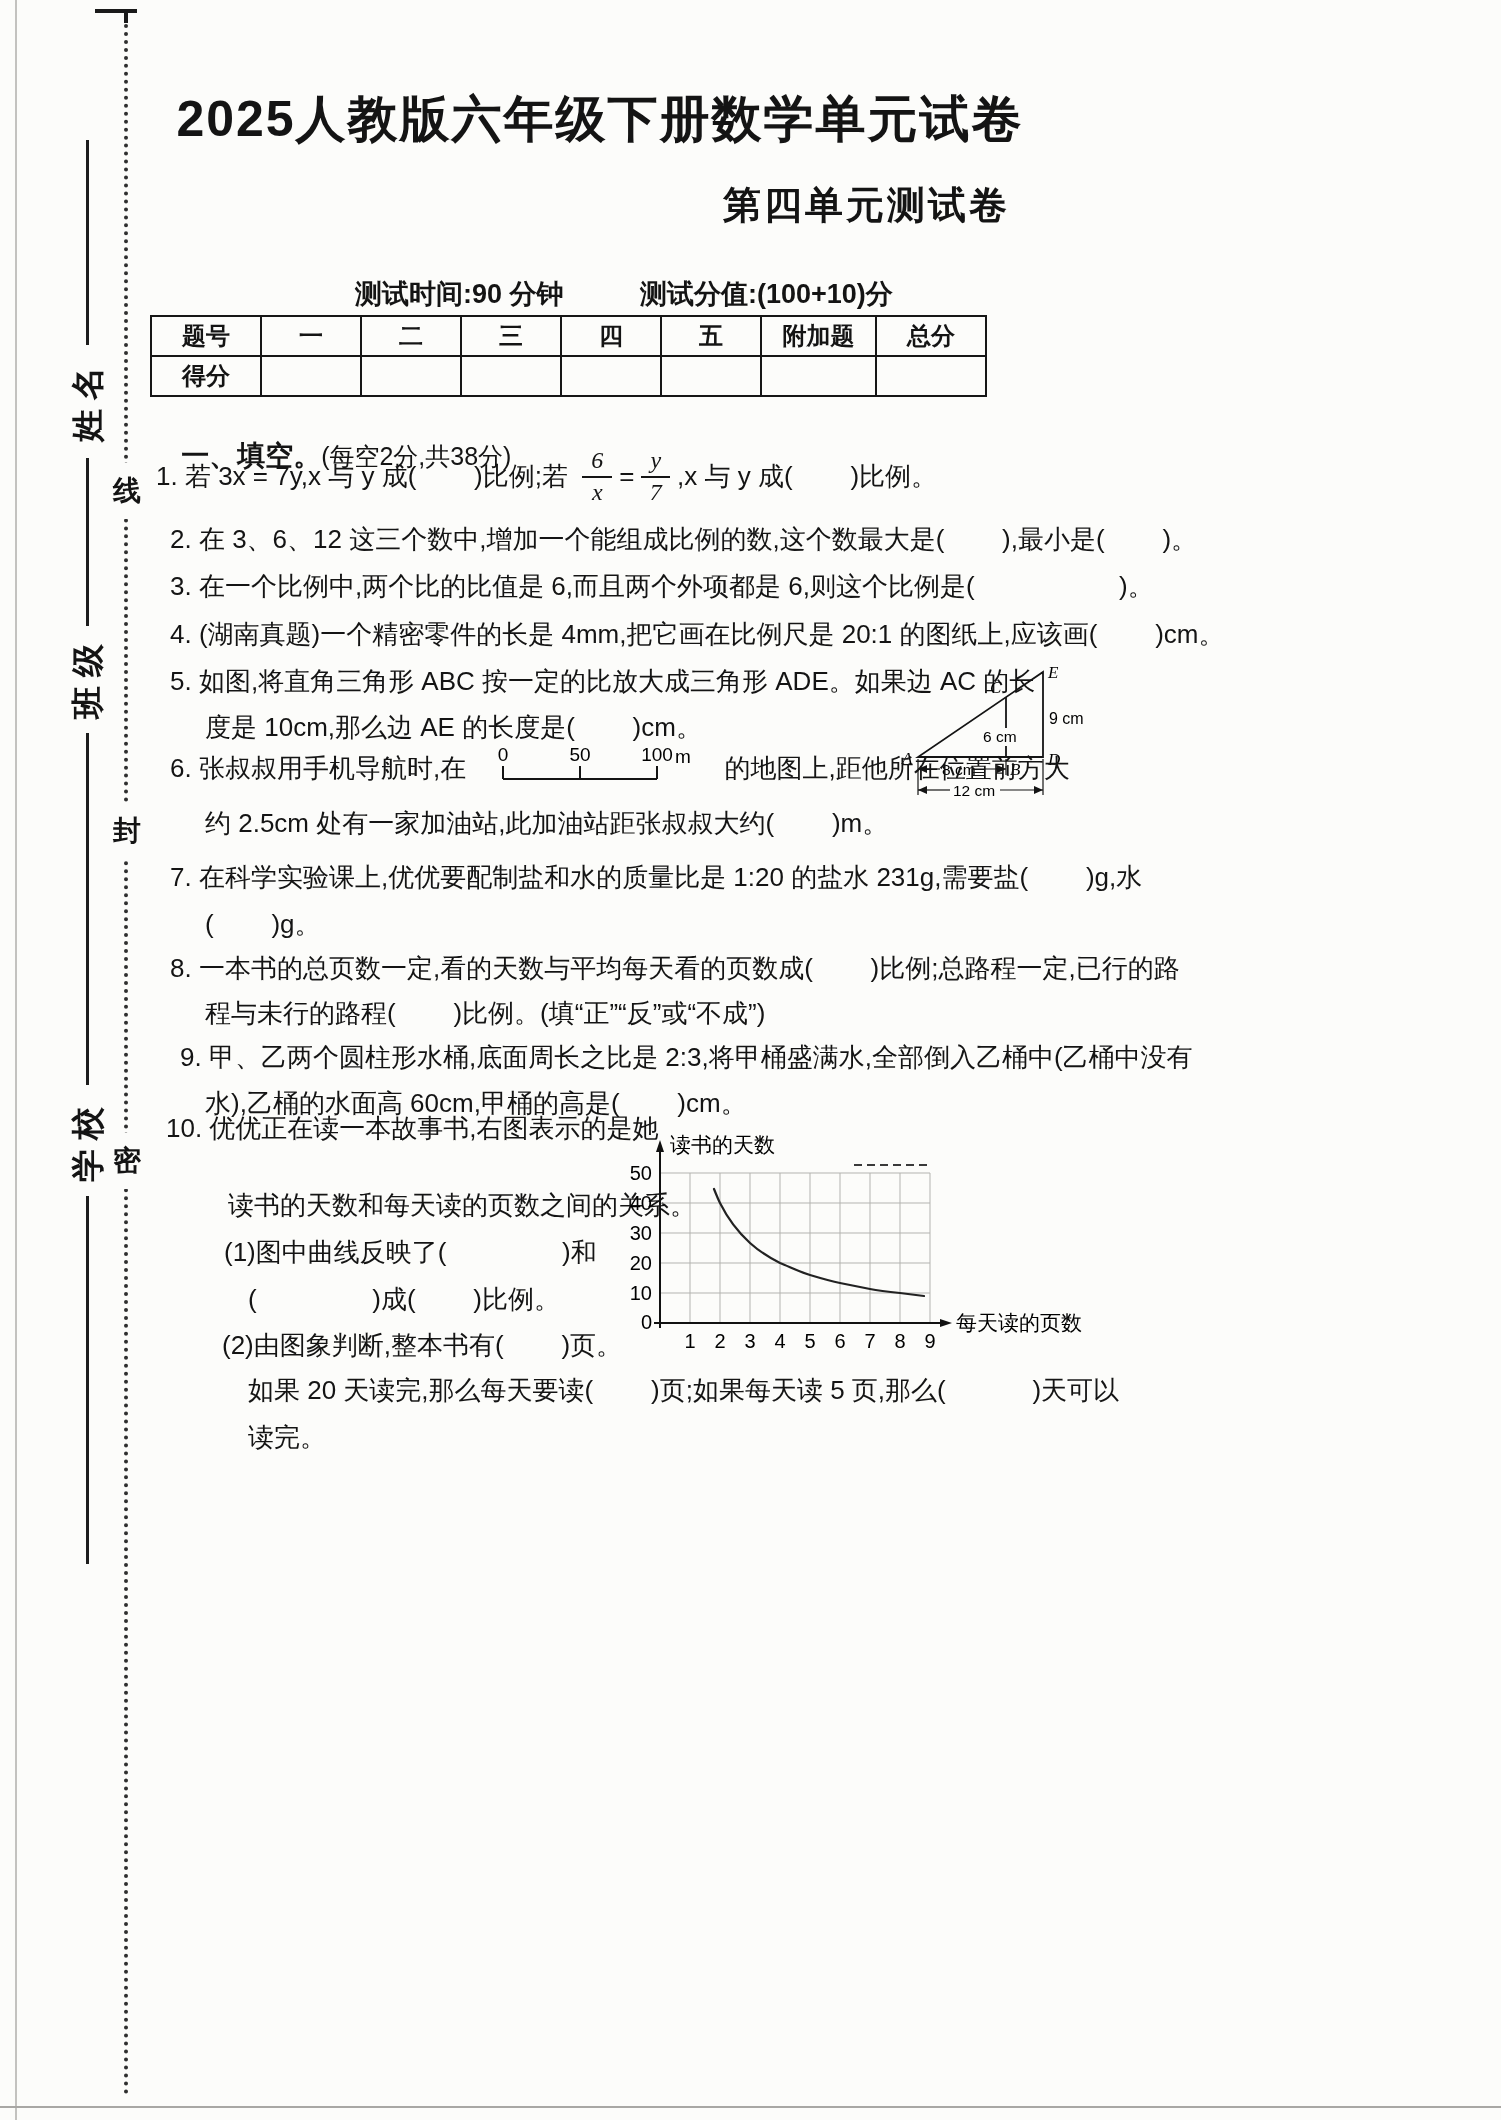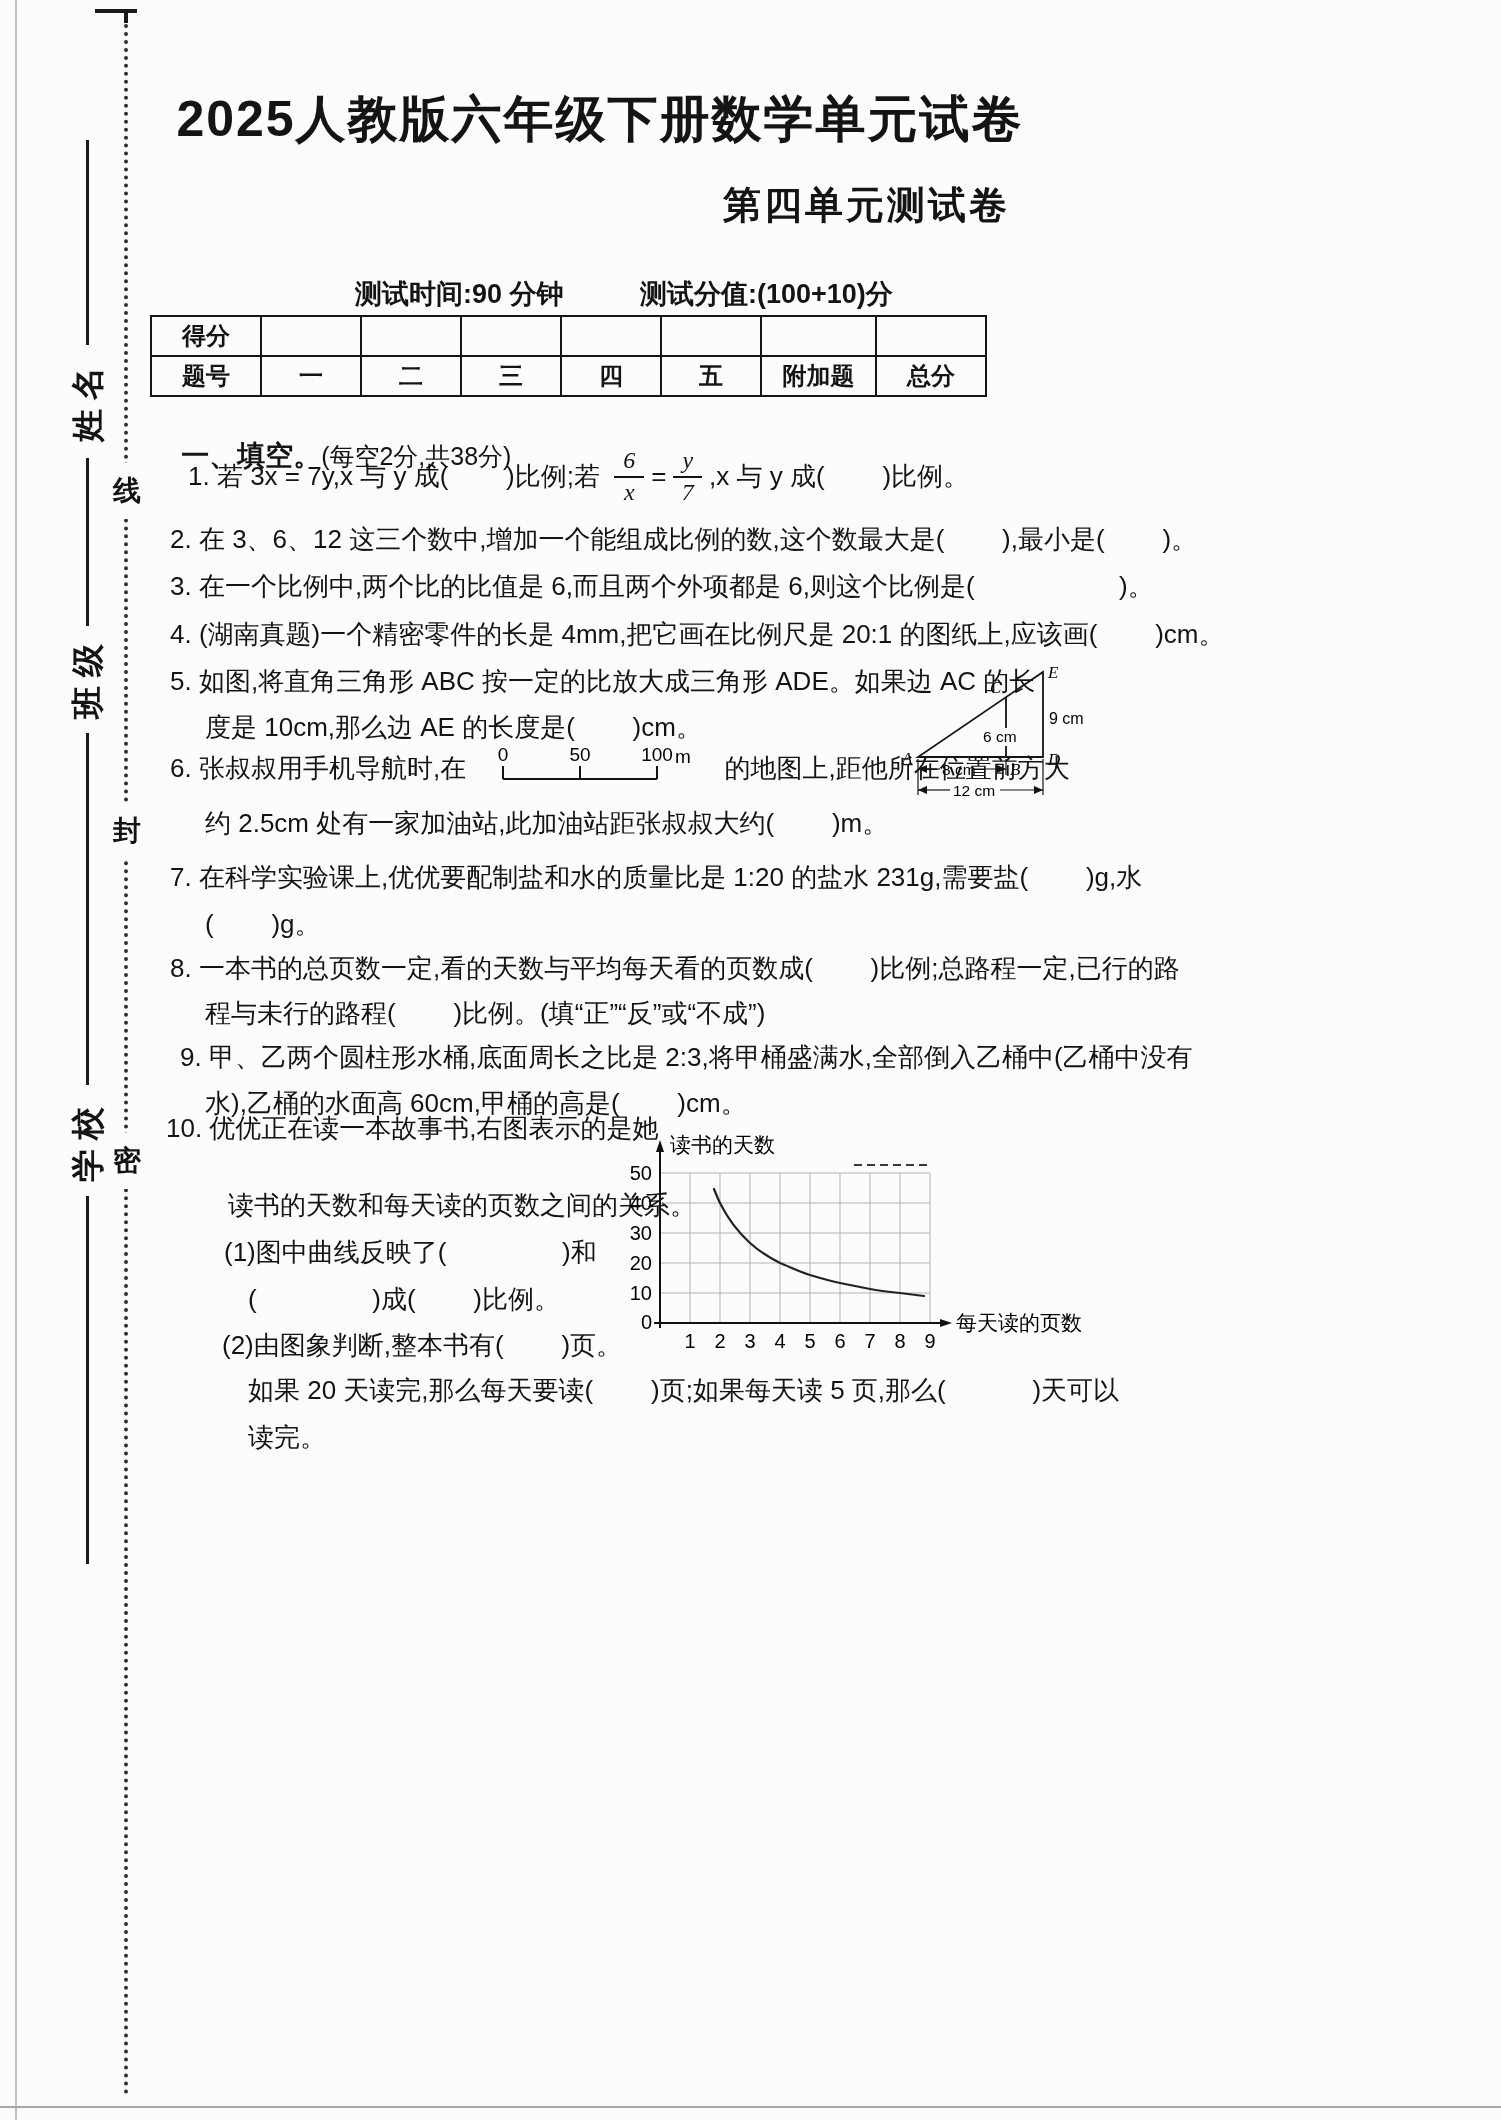--- a/index.html
+++ b/index.html
@@ -70,47 +70,47 @@
         <col style="width:100px">
         <col style="width:100px">
         <col style="width:100px">
       <col style="width:100px">
         <col style="width:100px">
         <col style="width:115px">
         <col style="width:110px">
     </colgroup>
     <tbody>
         <tr>
-      <td>得分</td>
-      <td></td>
-      <td></td>
-      <td></td>
-      <td></td>
-      <td></td>
-      <td></td>
-      <td></td>
-    </tr>
-    <tr>
       <td>题号</td>
       <td>一</td>
       <td>二</td>
       <td>三</td>
       <td>四</td>
       <td>五</td>
       <td>附加题</td>
       <td>总分</td>
     </tr>
+    <tr>
+      <td>得分</td>
+      <td></td>
+      <td></td>
+      <td></td>
+      <td></td>
+      <td></td>
+      <td></td>
+      <td></td>
+    </tr>
   </tbody>
     </table>
 
   <div class="sechead">
     <span>一、填空。</span><span class="note">(每空2分,共38分)</span>
   </div>
 
-  <div class="ln flexln" style="left:188px;top:447px;">
+  <div class="ln flexln" style="left:156px;top:447px;">
     <span>1. 若 3x = 7y,x 与 y 成(        )比例;若 </span>
     <span class="frac">
       <span class="num">6</span>
       <span class="den">x</span>
     </span>
     <span>=</span>
     <span class="frac">
       <span class="num">y</span>
       <span class="den">7</span>
     </span>

